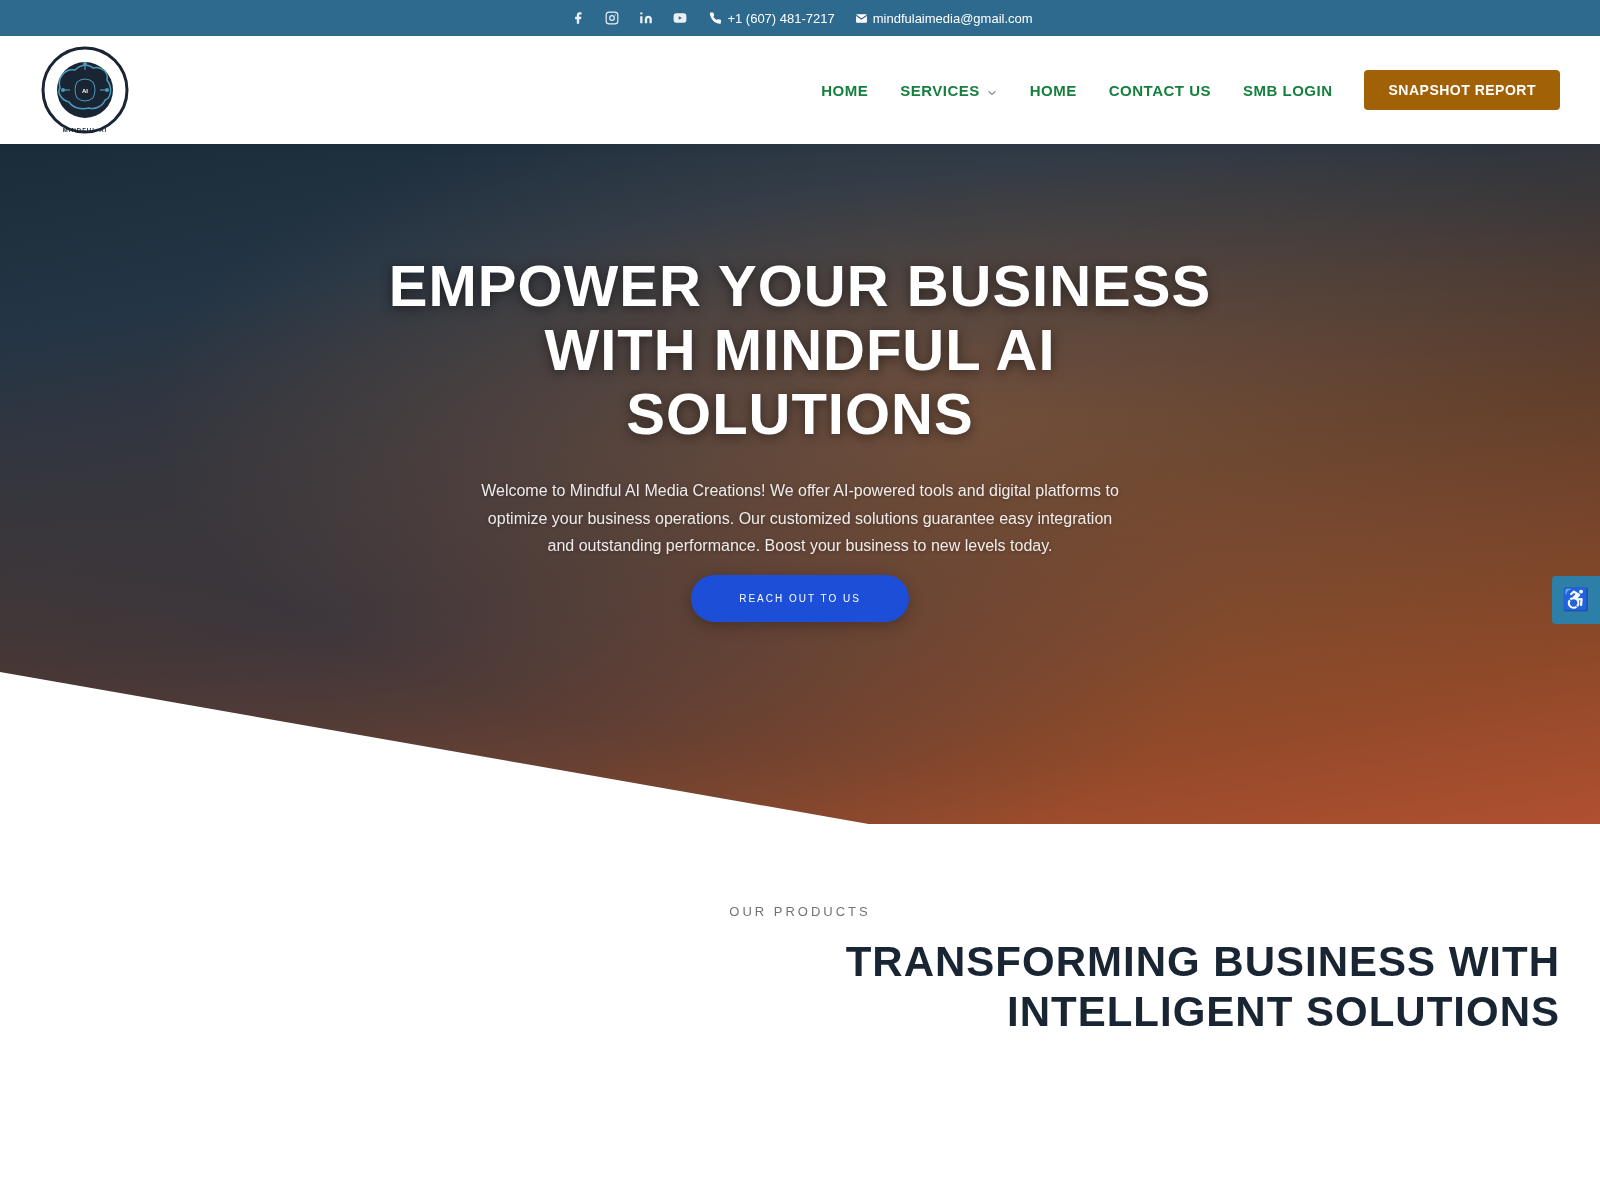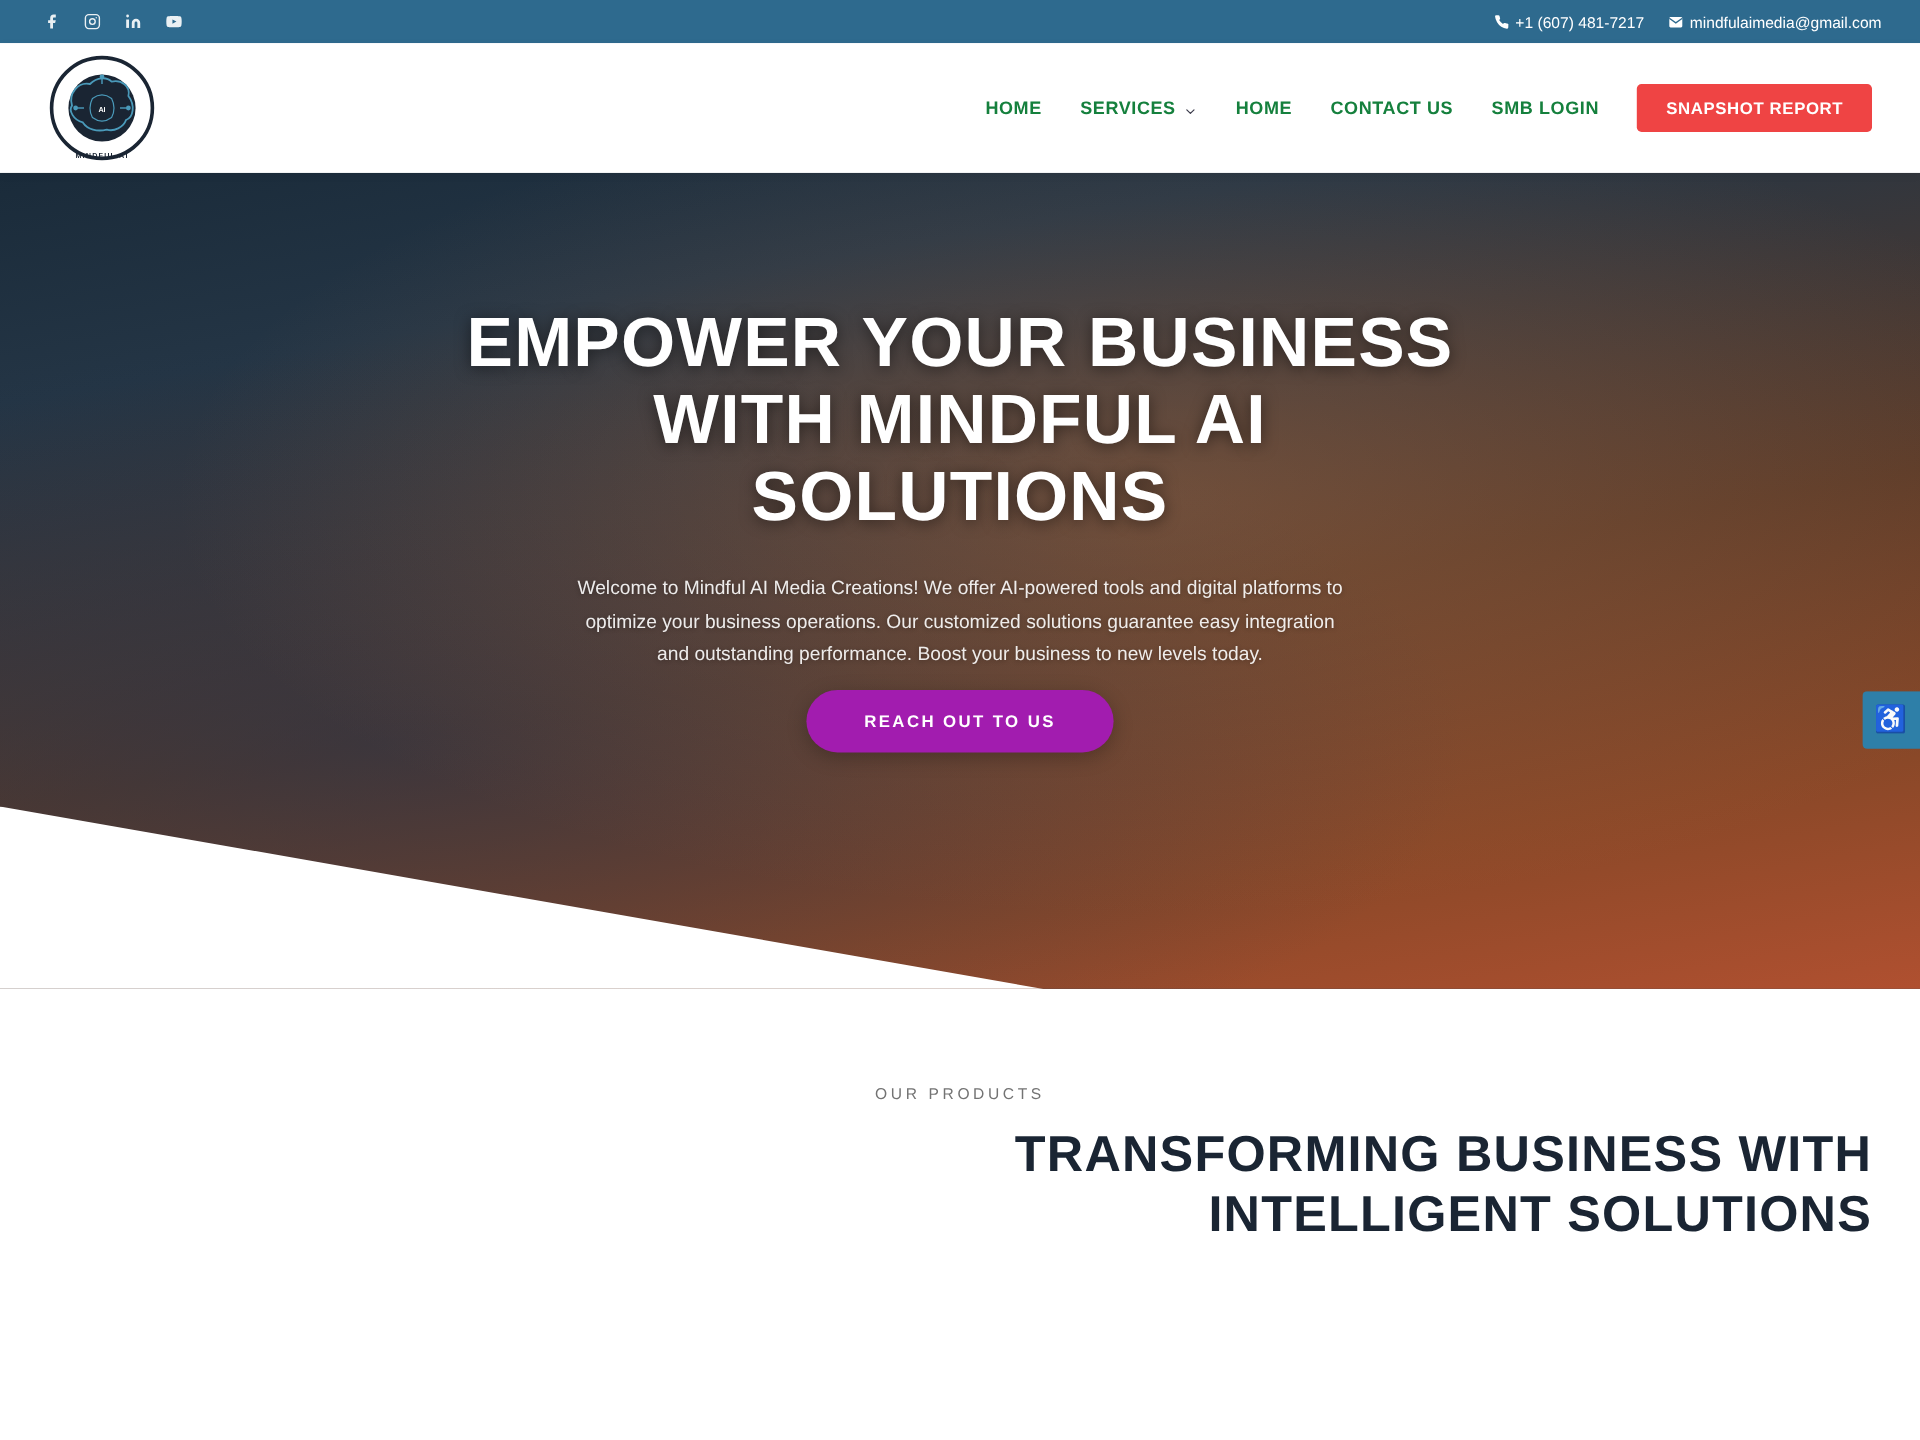--- a/index.html
+++ b/index.html
@@ -4,21 +4,21 @@
   <style>
     *, *::before, *::after { box-sizing: border-box; margin: 0; padding: 0; }
     body { font-family: 'Segoe UI', Arial, sans-serif; background: #fff; overflow-x: hidden; }
 
     
     .top-bar {
       background: #2e6a8e;
       height: 36px;
       display: flex;
       align-items: center;
-      justify-content: space-between;
+      justify-content: center;
       padding: 0 32px;
       gap: 18px;
     }
     .top-bar-social {
       display: flex;
       gap: 12px;
       align-items: center;
     }
     .top-bar-social a {
       color: #fff;
@@ -74,21 +74,21 @@
       font-size: 15px;
       font-weight: 600;
       letter-spacing: 0.5px;
       transition: color 0.2s;
     }
     .nav .services-item {
       display: flex; align-items: flex-end; gap: 6px;
     }
     .nav .services-item svg { width: 12px; height: 12px; fill: #3a3a4a; margin-top: 2px; }
     .nav-btn {
-      background: #ef4444;
+      background: #a16207;
       color: #fff !important;
       padding: 12px 24px;
       border-radius: 4px;
       font-size: 14px !important;
       font-weight: bold;
       letter-spacing: 1px;
     }
 
     
     .hero {
@@ -145,25 +145,25 @@
     .hero-subtitle {
       color: rgba(255,255,255,0.9);
       font-size: 16px;
       line-height: 1.7;
       max-width: 640px;
       margin: 0 auto 16px;
       text-shadow: 0 1px 4px rgba(0,0,0,0.3);
     }
     .hero-btn {
       display: inline-block;
-      background: #a21caf;
+      background: #1d4ed8;
       color: #fff;
       text-decoration: none;
-      font-size: 14px;
-      font-weight: 700;
+      font-size: 10px;
+      font-weight: 400;
       letter-spacing: 2px;
       padding: 18px 48px;
       border-radius: 40px;
       text-transform: uppercase;
       box-shadow: 0 4px 16px rgba(0,0,0,0.25);
       cursor: pointer;
       transition: background 0.2s;
     }
 
     

